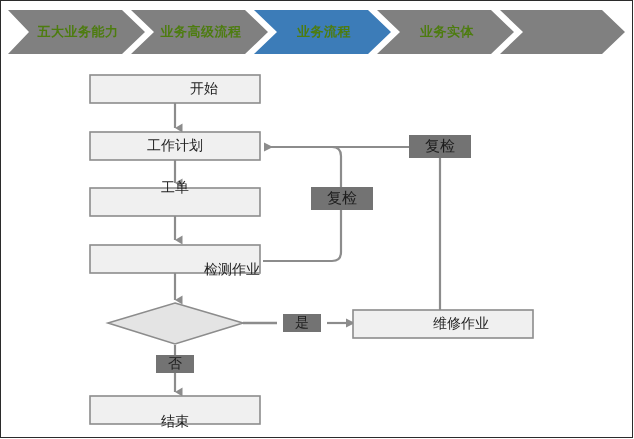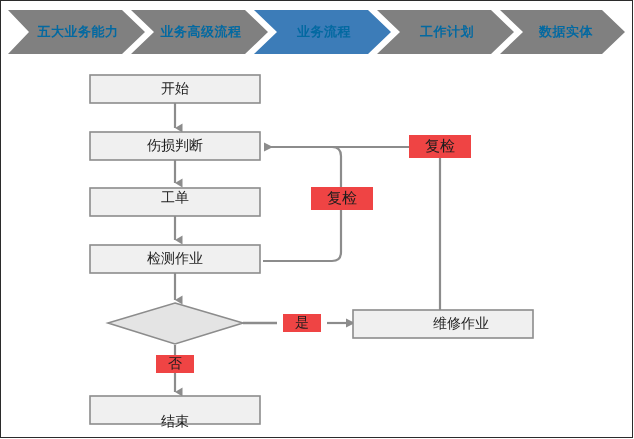--- a/index.html
+++ b/index.html
@@ -37,21 +37,21 @@
     height: 44px;
   }
   .chev-label {
     position: absolute;
     top: 0;
     height: 44px;
     line-height: 44px;
     text-align: center;
     font-size: 13px;
     font-weight: bold;
-    color: #0369a1;
+    color: #4d7c0f;
     letter-spacing: 0.5px;
     white-space: nowrap;
   }
   
   #flow {
     position: absolute;
     left: 0;
     top: 55px;
     width: 634px;
     height: 384px;
@@ -63,21 +63,21 @@
     color: #1d1d1d;
     white-space: nowrap;
     pointer-events: none;
   }
   .edge-label {
     position: absolute;
     text-align: center;
     font-size: 14px;
     color: #1d1d1d;
     white-space: nowrap;
-    background: #ef4444;
+    background: #737373;
     pointer-events: none;
   }
   .edge-label.big {
     font-size: 15px;
   }
 </style>
 </head>
 <body>
 
 <div id="canvas">
@@ -94,22 +94,21 @@
       <polygon points="254,0 368,0 391,22 368,44 254,44 277,22" fill="#3c7cb8"></polygon>
 
       <polygon points="377,0 491,0 514,22 491,44 377,44 400,22" fill="#808080"></polygon>
 
       <polygon points="500,0 602,0 625,22 602,44 500,44 523,22" fill="#808080"></polygon>
     </svg>
 
     <div class="chev-label" style="left:29px; width:98px;">五大业务能力</div>
     <div class="chev-label" style="left:275px; width:98px;">业务流程</div>
     <div class="chev-label" style="left:152px; width:98px;">业务高级流程</div>
-    <div class="chev-label" style="left:398px; width:98px;">工作计划</div>
-    <div class="chev-label" style="left:521px; width:90px;">数据实体</div>
+    <div class="chev-label" style="left:398px; width:98px;">业务实体</div>
   </div>
 
   <div id="flow">
     <svg width="634" height="384" viewBox="0 0 634 384">
       <defs>
         <marker id="arrowDown" markerWidth="10" markerHeight="9" refX="5" refY="8" orient="auto" markerUnits="userSpaceOnUse">
           <path d="M0.5,0.5 L5,8 L9.5,0.5 Z" fill="#8c8c8c"></path>
         </marker>
         <marker id="arrowLeft" markerWidth="11" markerHeight="10" refX="10" refY="5" orient="auto" markerUnits="userSpaceOnUse">
           <path d="M10,0.5 L1,5 L10,9.5 Z" fill="#8c8c8c"></path>
@@ -141,24 +140,24 @@
       <rect x="90" y="20" width="170" height="28" fill="#f0f0f0" stroke="#8c8c8c" stroke-width="1.6"></rect>
       <rect x="90" y="77" width="170" height="28" fill="#f0f0f0" stroke="#8c8c8c" stroke-width="1.6"></rect>
       <rect x="90" y="133" width="170" height="28" fill="#f0f0f0" stroke="#8c8c8c" stroke-width="1.6"></rect>
       <rect x="90" y="190" width="170" height="28" fill="#f0f0f0" stroke="#8c8c8c" stroke-width="1.6"></rect>
       <polygon points="175,248 243,268 175,289 108,268" fill="#e4e4e4" stroke="#8c8c8c" stroke-width="1.6"></polygon>
       <rect x="353" y="255" width="180" height="28" fill="#f0f0f0" stroke="#8c8c8c" stroke-width="1.6"></rect>
       <rect x="90" y="341" width="170" height="28" fill="#f0f0f0" stroke="#8c8c8c" stroke-width="1.6"></rect>
     </svg>
 
     
-    <div class="node-label" style="left:90px; top:25px; width:170px;">开始</div>
-    <div class="node-label" style="left:90px; top:82px; width:170px;">伤损判断</div>
-    <div class="node-label" style="left:90px; top:134px; width:170px;">工单</div>
-    <div class="node-label" style="left:90px; top:195px; width:170px;">检测作业</div>
+    <div class="node-label" style="left:90px; top:25px; width:170px;padding-left:29px;">开始</div>
+    <div class="node-label" style="left:90px; top:82px; width:170px;">工作计划</div>
+    <div class="node-label" style="left:90px; top:124px; width:170px;">工单</div>
+    <div class="node-label" style="left:90px; top:206px; width:170px;text-align:right;">检测作业</div>
     <div class="node-label" style="left:353px; top:260px; width:216px;">维修作业</div>
     <div class="node-label" style="left:90px; top:358px; width:170px;">结束</div>
 
     
     <div class="edge-label" style="left:283px; top:259px; width:38px;">是</div>
     <div class="edge-label" style="left:156px; top:300px; width:38px;">否</div>
     <div class="edge-label big" style="left:311px; top:132px; width:62px; padding:2px 0;">复检</div>
     <div class="edge-label big" style="left:409px; top:80px; width:62px; padding:2px 0;">复检</div>
   </div>
 

